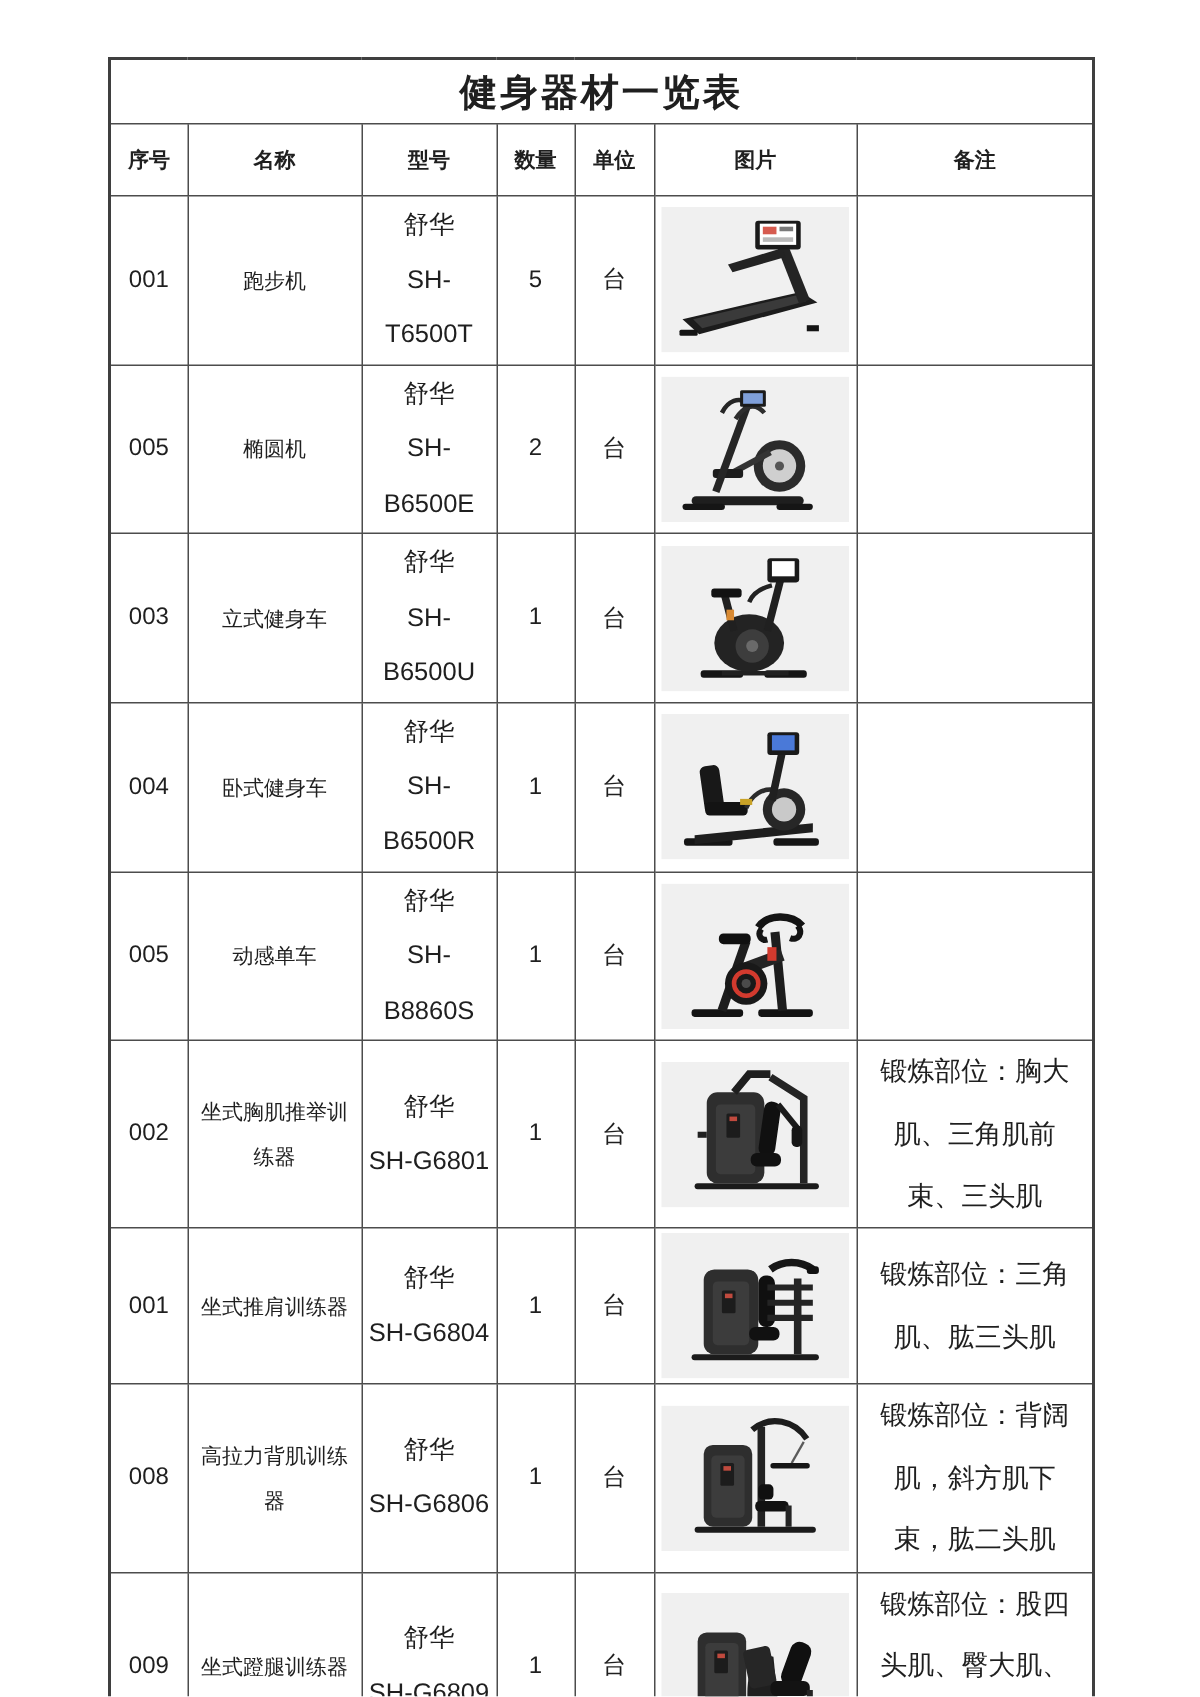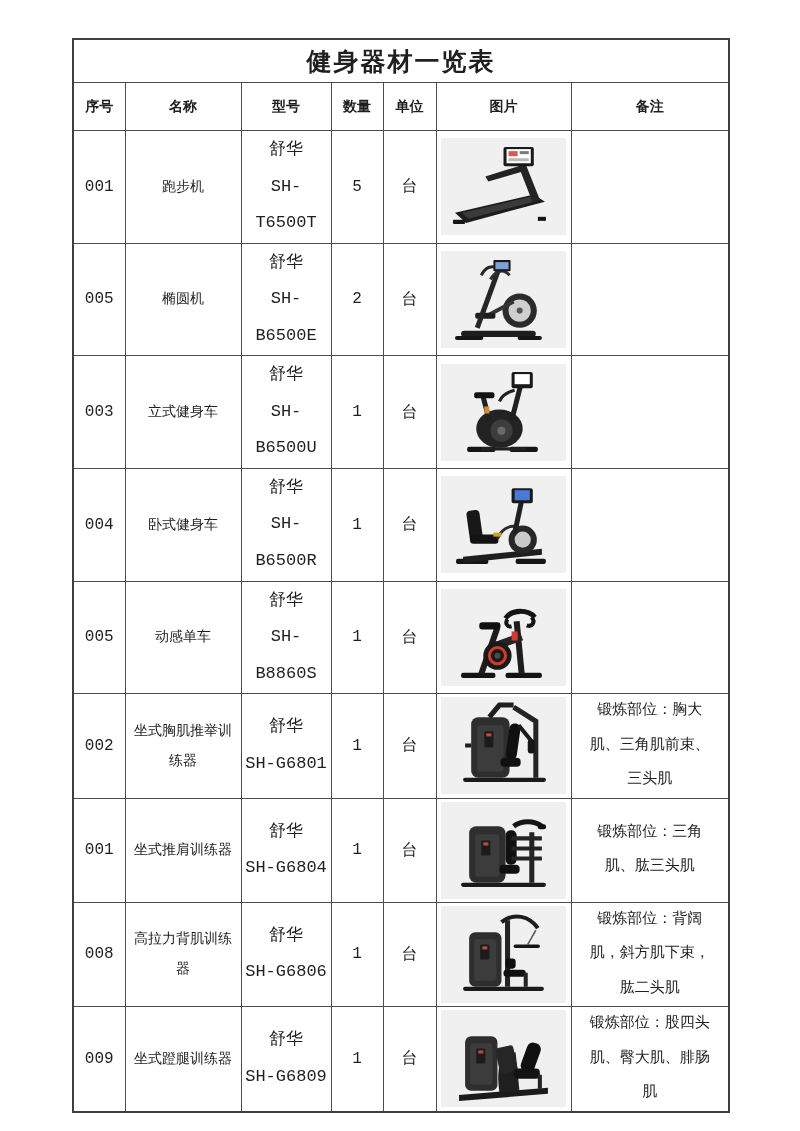--- a/index.html
+++ b/index.html
@@ -1,37 +1,37 @@
 <!DOCTYPE html>
 <html><head>
 <meta charset="utf-8">
 <style>
   html,body{margin:0;padding:0;background:#ffffff;}
   .page{
     position:relative;width:800px;height:1131px;background:#ffffff;
-    font-family:Liberation Mono, monospace;color:#1f1f1f;
+    font-family:Liberation Sans, sans-serif;color:#1f1f1f;
     overflow:hidden;
   }
   table.equip{
     position:absolute;left:72px;top:38px;width:656px;
     border-collapse:collapse;table-layout:fixed;
     border:2px solid #3f3f3f;
   }
   table.equip td,table.equip th{
     border:1px solid #4c4c4c;
     text-align:center;vertical-align:middle;
     font-weight:normal;overflow:hidden;
   }
   tr.title-row td{height:40px;font-size:25px;font-weight:bold;letter-spacing:2px;}
   tr.header-row td{height:45px;font-size:14px;font-weight:bold;text-align:center;}
   tr.data-row{height:104px;}
   td.c-no,td.c-qty,td.c-unit{font-size:16px;}
   td.c-name{font-size:14px;line-height:2.15;padding:14px 8px;}
   td.c-model .line{font-size:17px;line-height:2.15;}
-  td.c-remark{font-size:15px;line-height:2.3;padding:0 12px;margin-left:44px;}
+  td.c-remark{font-size:18px;line-height:2.3;padding:0 12px;margin-left:44px;}
   td.c-img{padding:2px;}
   svg.photo{display:block;margin:0 auto;width:127px;height:97px;}
 </style>
 </head>
 <body>
 
 <svg width="0" height="0" style="position:absolute" aria-hidden="true">
   <defs>
     <symbol id="sym-treadmill" viewBox="0 0 124 96">
       <rect width="124" height="96" fill="#f0f0f0"></rect>

